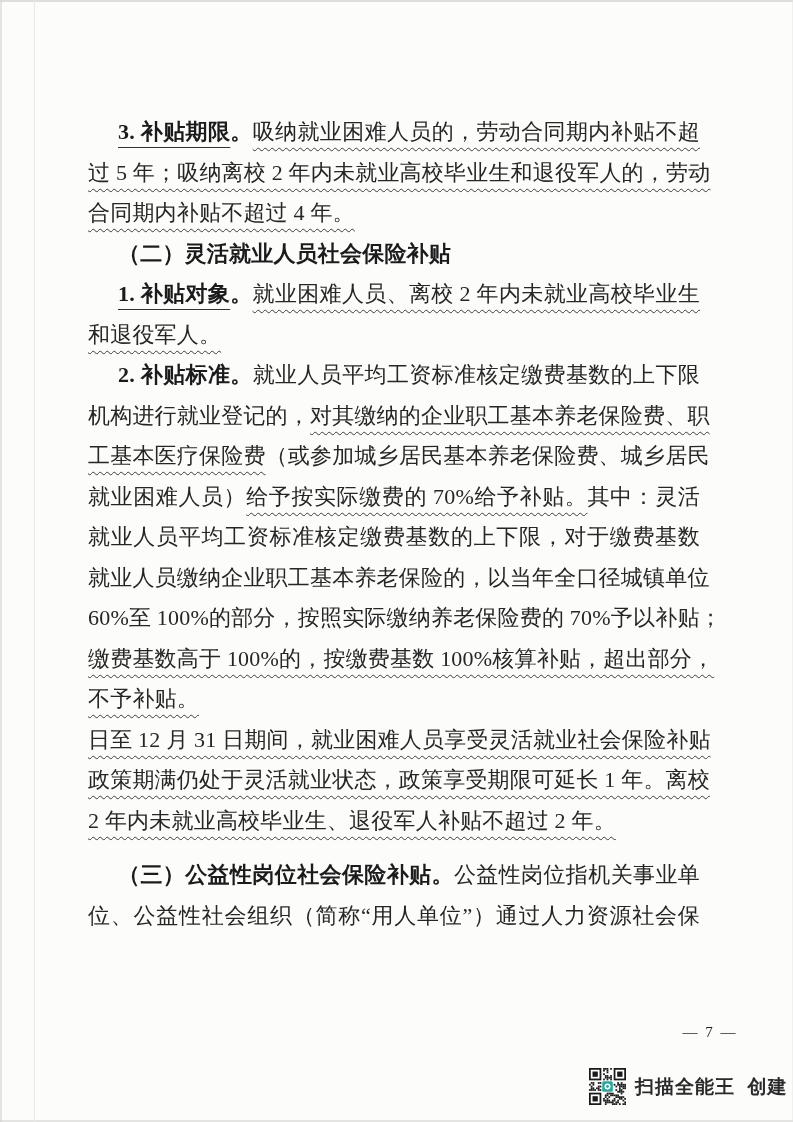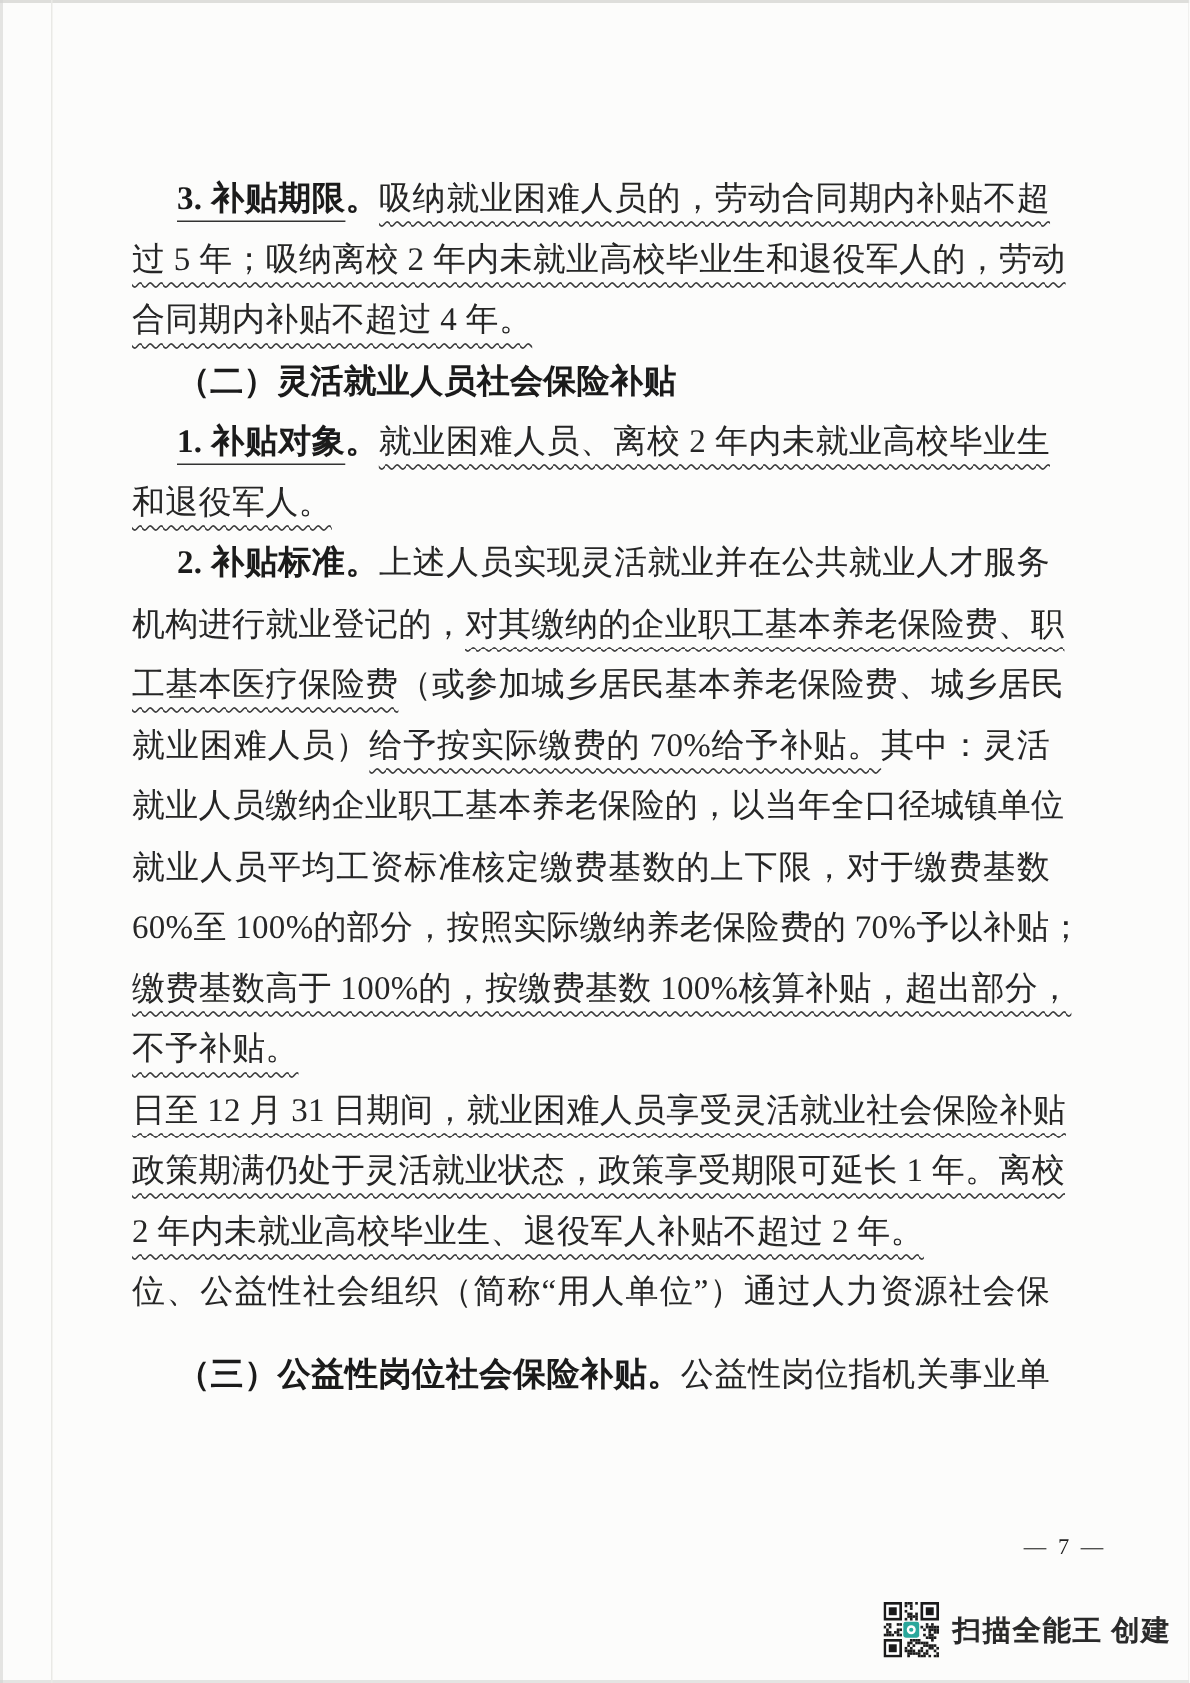--- a/index.html
+++ b/index.html
@@ -68,21 +68,21 @@
 
   .watermark {
     position: absolute;
     left: 589px; top: 1068px;
     display: flex;
     align-items: center;
     gap: 9px;
   }
   .watermark svg { width: 37px; height: 37px; display:block; }
   .watermark-label {
-    font-family: Liberation Serif, serif;
+    font-family: Liberation Mono, monospace;
     font-weight: bold;
     font-size: 19px;
     color: #2a2a2a;
     letter-spacing: 1px;
     white-space: nowrap;
   }
 </style>
 </head>
 <body>
 
@@ -93,34 +93,34 @@
   <div class="edge-right"></div>
   <div class="fold-line"></div>
 
   <div class="doc-body">
       <div class="line indent fill"><span class="seg bold u-solid">3. 补贴期限</span><span class="seg bold">。</span><span class="seg u-wavy">吸纳就业困难人员的，劳动合同期内补贴不超</span></div>
       <div class="line fill"><span class="seg u-wavy">过 5 年；吸纳离校 2 年内未就业高校毕业生和退役军人的，劳动</span></div>
       <div class="line"><span class="seg u-wavy">合同期内补贴不超过 4 年。</span></div>
       <div class="line indent"><span class="seg bold">（二）灵活就业人员社会保险补贴</span></div>
       <div class="line indent fill"><span class="seg bold u-solid">1. 补贴对象</span><span class="seg bold">。</span><span class="seg u-wavy">就业困难人员、离校 2 年内未就业高校毕业生</span></div>
       <div class="line"><span class="seg u-wavy">和退役军人。</span></div>
-      <div class="line indent fill"><span class="seg bold">2. 补贴标准。</span><span class="seg">上述人员实现灵活就业并在公共就业人才服务</span></div>
+      <div class="line indent fill"><span class="seg bold">2. 补贴标准。</span><span class="seg">就业人员平均工资标准核定缴费基数的上下限</span></div>
       <div class="line fill"><span class="seg">机构进行就业登记的，</span><span class="seg u-wavy">对其缴纳的企业职工基本养老保险费、职</span></div>
       <div class="line fill"><span class="seg u-wavy">工基本医疗保险费</span><span class="seg">（或参加城乡居民基本养老保险费、城乡居民</span></div>
       <div class="line fill"><span class="seg">就业困难人员）</span><span class="seg u-wavy">给予按实际缴费的 70%给予补贴。</span><span class="seg">其中：灵活</span></div>
+      <div class="line fill"><span class="seg">就业人员平均工资标准核定缴费基数的上下限，对于缴费基数</span></div>
       <div class="line fill"><span class="seg">就业人员缴纳企业职工基本养老保险的，以当年全口径城镇单位</span></div>
-      <div class="line fill"><span class="seg">就业人员平均工资标准核定缴费基数的上下限，对于缴费基数</span></div>
       <div class="line fill"><span class="seg">60%至 100%的部分，按照实际缴纳养老保险费的 70%予以补贴；</span></div>
       <div class="line fill"><span class="seg u-wavy">缴费基数高于 100%的，按缴费基数 100%核算补贴，超出部分，</span></div>
       <div class="line"><span class="seg u-wavy">不予补贴。</span></div>
       <div class="line fill"><span class="seg u-wavy">日至 12 月 31 日期间，就业困难人员享受灵活就业社会保险补贴</span></div>
       <div class="line fill"><span class="seg u-wavy">政策期满仍处于灵活就业状态，政策享受期限可延长 1 年。离校</span></div>
       <div class="line"><span class="seg u-wavy">2 年内未就业高校毕业生、退役军人补贴不超过 2 年。</span></div>
+      <div class="line indent fill space-before"><span class="seg bold">（三）公益性岗位社会保险补贴。</span><span class="seg">公益性岗位指机关事业单</span></div>
       <div class="line fill"><span class="seg">位、公益性社会组织（简称“用人单位”）通过人力资源社会保</span></div>
-      <div class="line indent fill space-before"><span class="seg bold">（三）公益性岗位社会保险补贴。</span><span class="seg">公益性岗位指机关事业单</span></div>
     </div>
 
   <div class="page-number">— 7 —</div>
 
   <div class="watermark">
     <svg viewBox="0 0 33.6 33.6" xmlns="http://www.w3.org/2000/svg">
         <rect x="12.8" y="0" width="1.6" height="1.6" fill="#1a1a1a"></rect>
         <rect x="14.4" y="0" width="1.6" height="1.6" fill="#1a1a1a"></rect>
         <rect x="16" y="0" width="1.6" height="1.6" fill="#1a1a1a"></rect>
         <rect x="19.200000000000003" y="0" width="1.6" height="1.6" fill="#1a1a1a"></rect>

